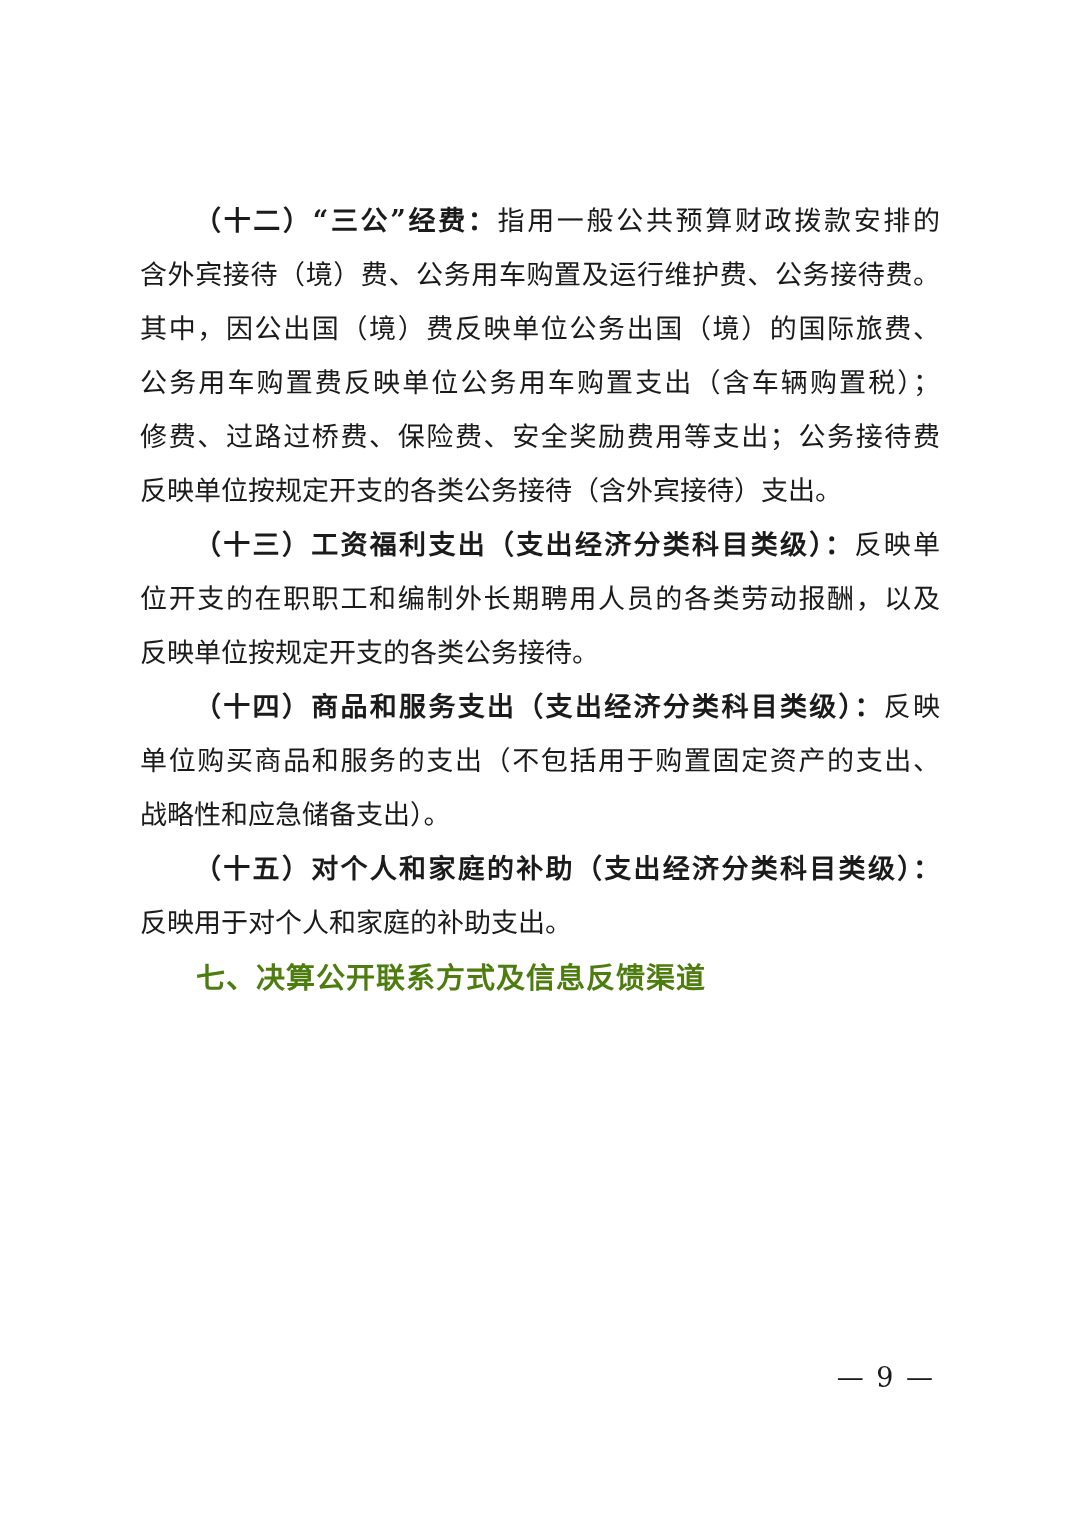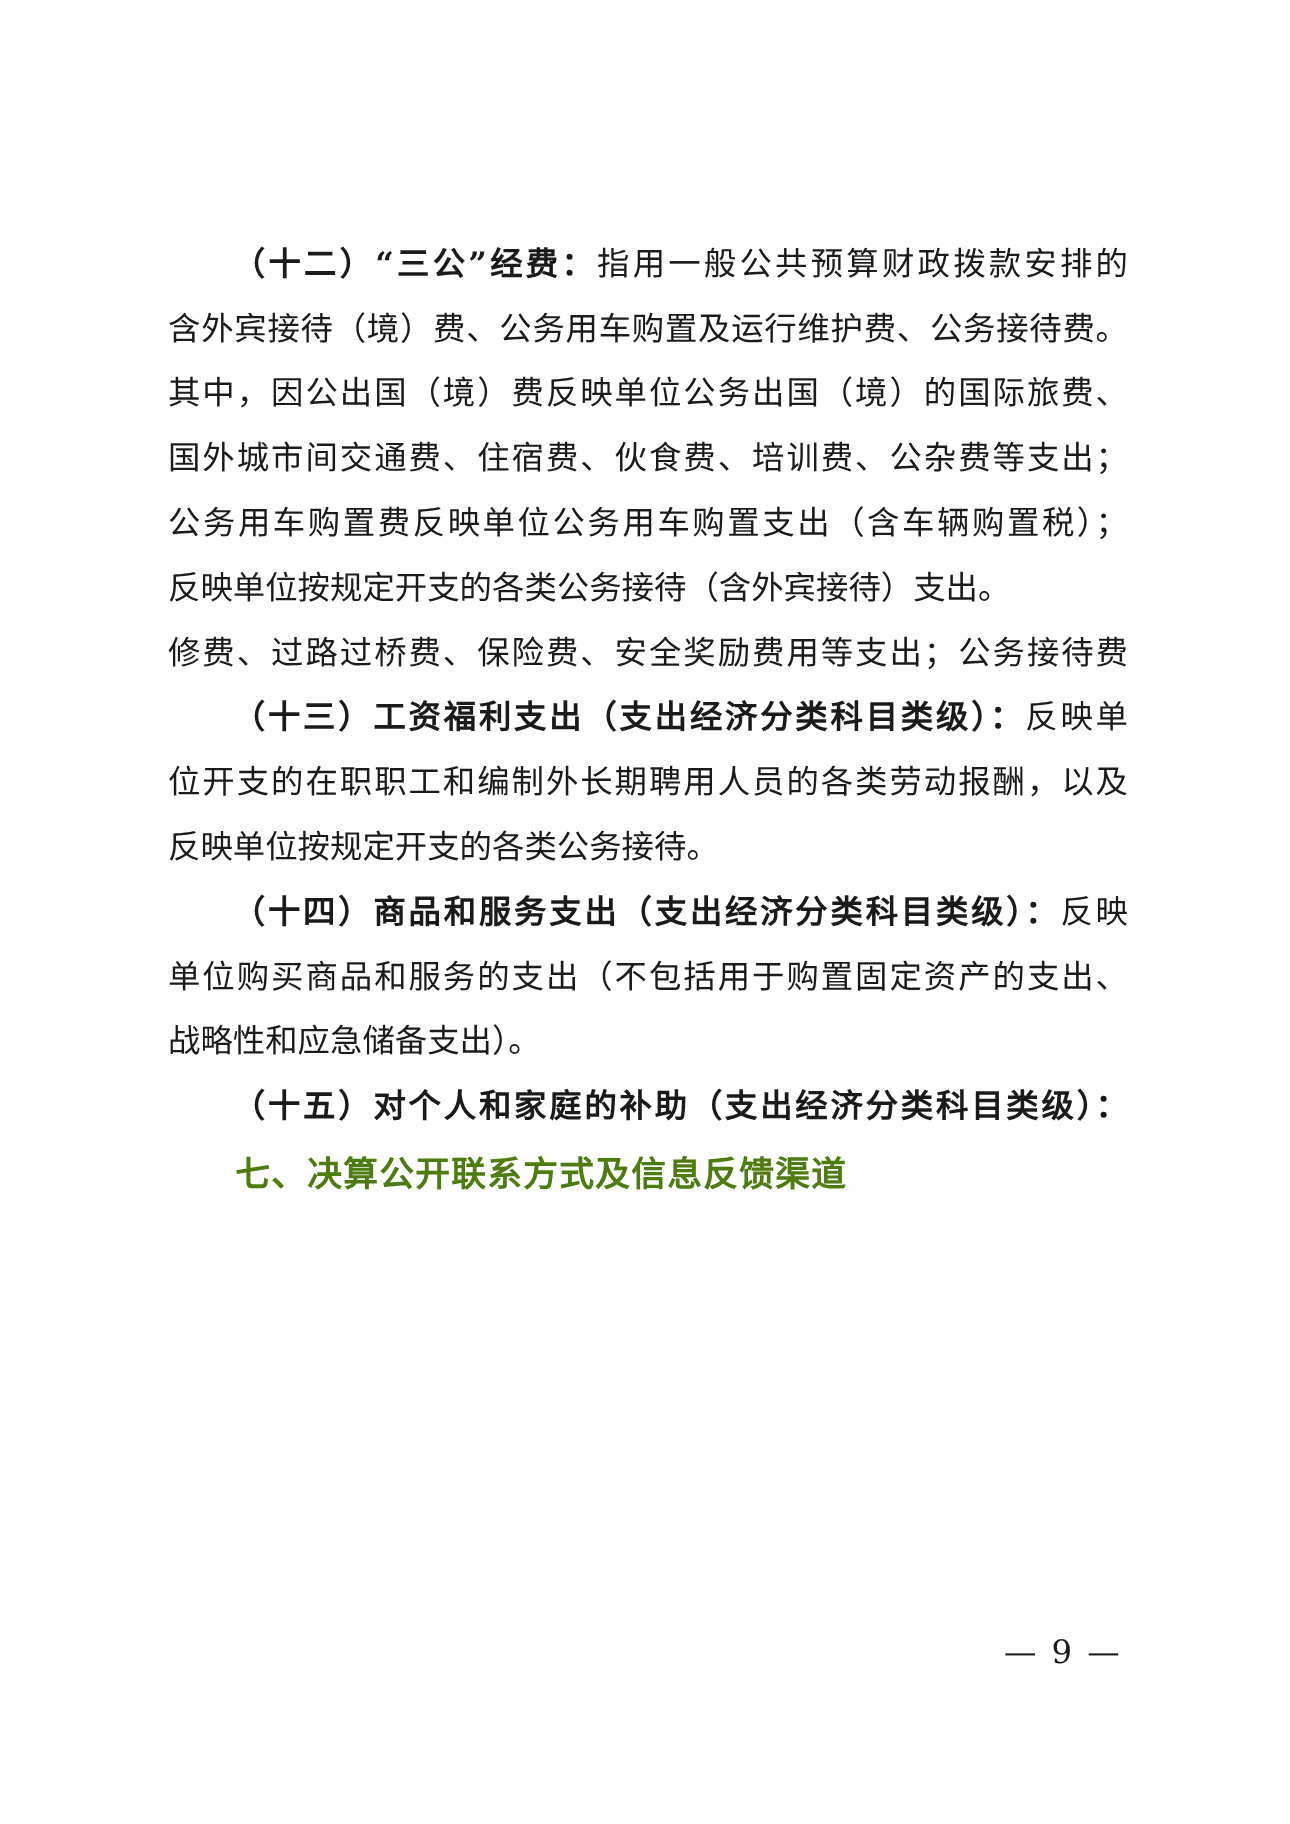--- a/index.html
+++ b/index.html
@@ -64,36 +64,36 @@
 <body>
 
 <div class="page">
 
   <div class="text-block">
 
     <div class="para">
         <div class="line j ind"><span class="term">（十二）“三公”经费：</span><span class="body">指用一般公共预算财政拨款安排的</span></div>
         <div class="line j"><span class="body">含外宾接待（境）费、公务用车购置及运行维护费、公务接待费。</span></div>
         <div class="line j"><span class="body">其中，因公出国（境）费反映单位公务出国（境）的国际旅费、</span></div>
-        <div class="line j"><span class="body">国外城市间交通费、住宿费、伙食费、培训费、公杂费等支出；</span></div>
         <div class="line j"><span class="body">公务用车购置费反映单位公务用车购置支出（含车辆购置税）；</span></div>
+        <div class="line j"><span class="body">修费、过路过桥费、保险费、安全奖励费用等支出；公务接待费</span></div>
         <div class="line"><span class="body">反映单位按规定开支的各类公务接待（含外宾接待）支出。</span></div>
-        <div class="line j"><span class="body">修费、过路过桥费、保险费、安全奖励费用等支出；公务接待费</span></div>
       </div>
       <div class="para">
         <div class="line j ind"><span class="term">（十三）工资福利支出（支出经济分类科目类级）：</span><span class="body">反映单</span></div>
         <div class="line j"><span class="body">位开支的在职职工和编制外长期聘用人员的各类劳动报酬，以及</span></div>
         <div class="line"><span class="body">反映单位按规定开支的各类公务接待。</span></div>
       </div>
       <div class="para">
         <div class="line j ind"><span class="term">（十四）商品和服务支出（支出经济分类科目类级）：</span><span class="body">反映</span></div>
         <div class="line j"><span class="body">单位购买商品和服务的支出（不包括用于购置固定资产的支出、</span></div>
         <div class="line"><span class="body">战略性和应急储备支出）。</span></div>
       </div>
       <div class="para">
         <div class="line j ind"><span class="term">（十五）对个人和家庭的补助（支出经济分类科目类级）：</span></div>
+        <div class="line"><span class="body">反映用于对个人和家庭的补助支出。</span></div>
       </div>
       <div class="section-heading">七、决算公开联系方式及信息反馈渠道</div>
   </div>
 
   <div class="page-number">— 9 —</div>
 
 </div>
 
 </body></html>

